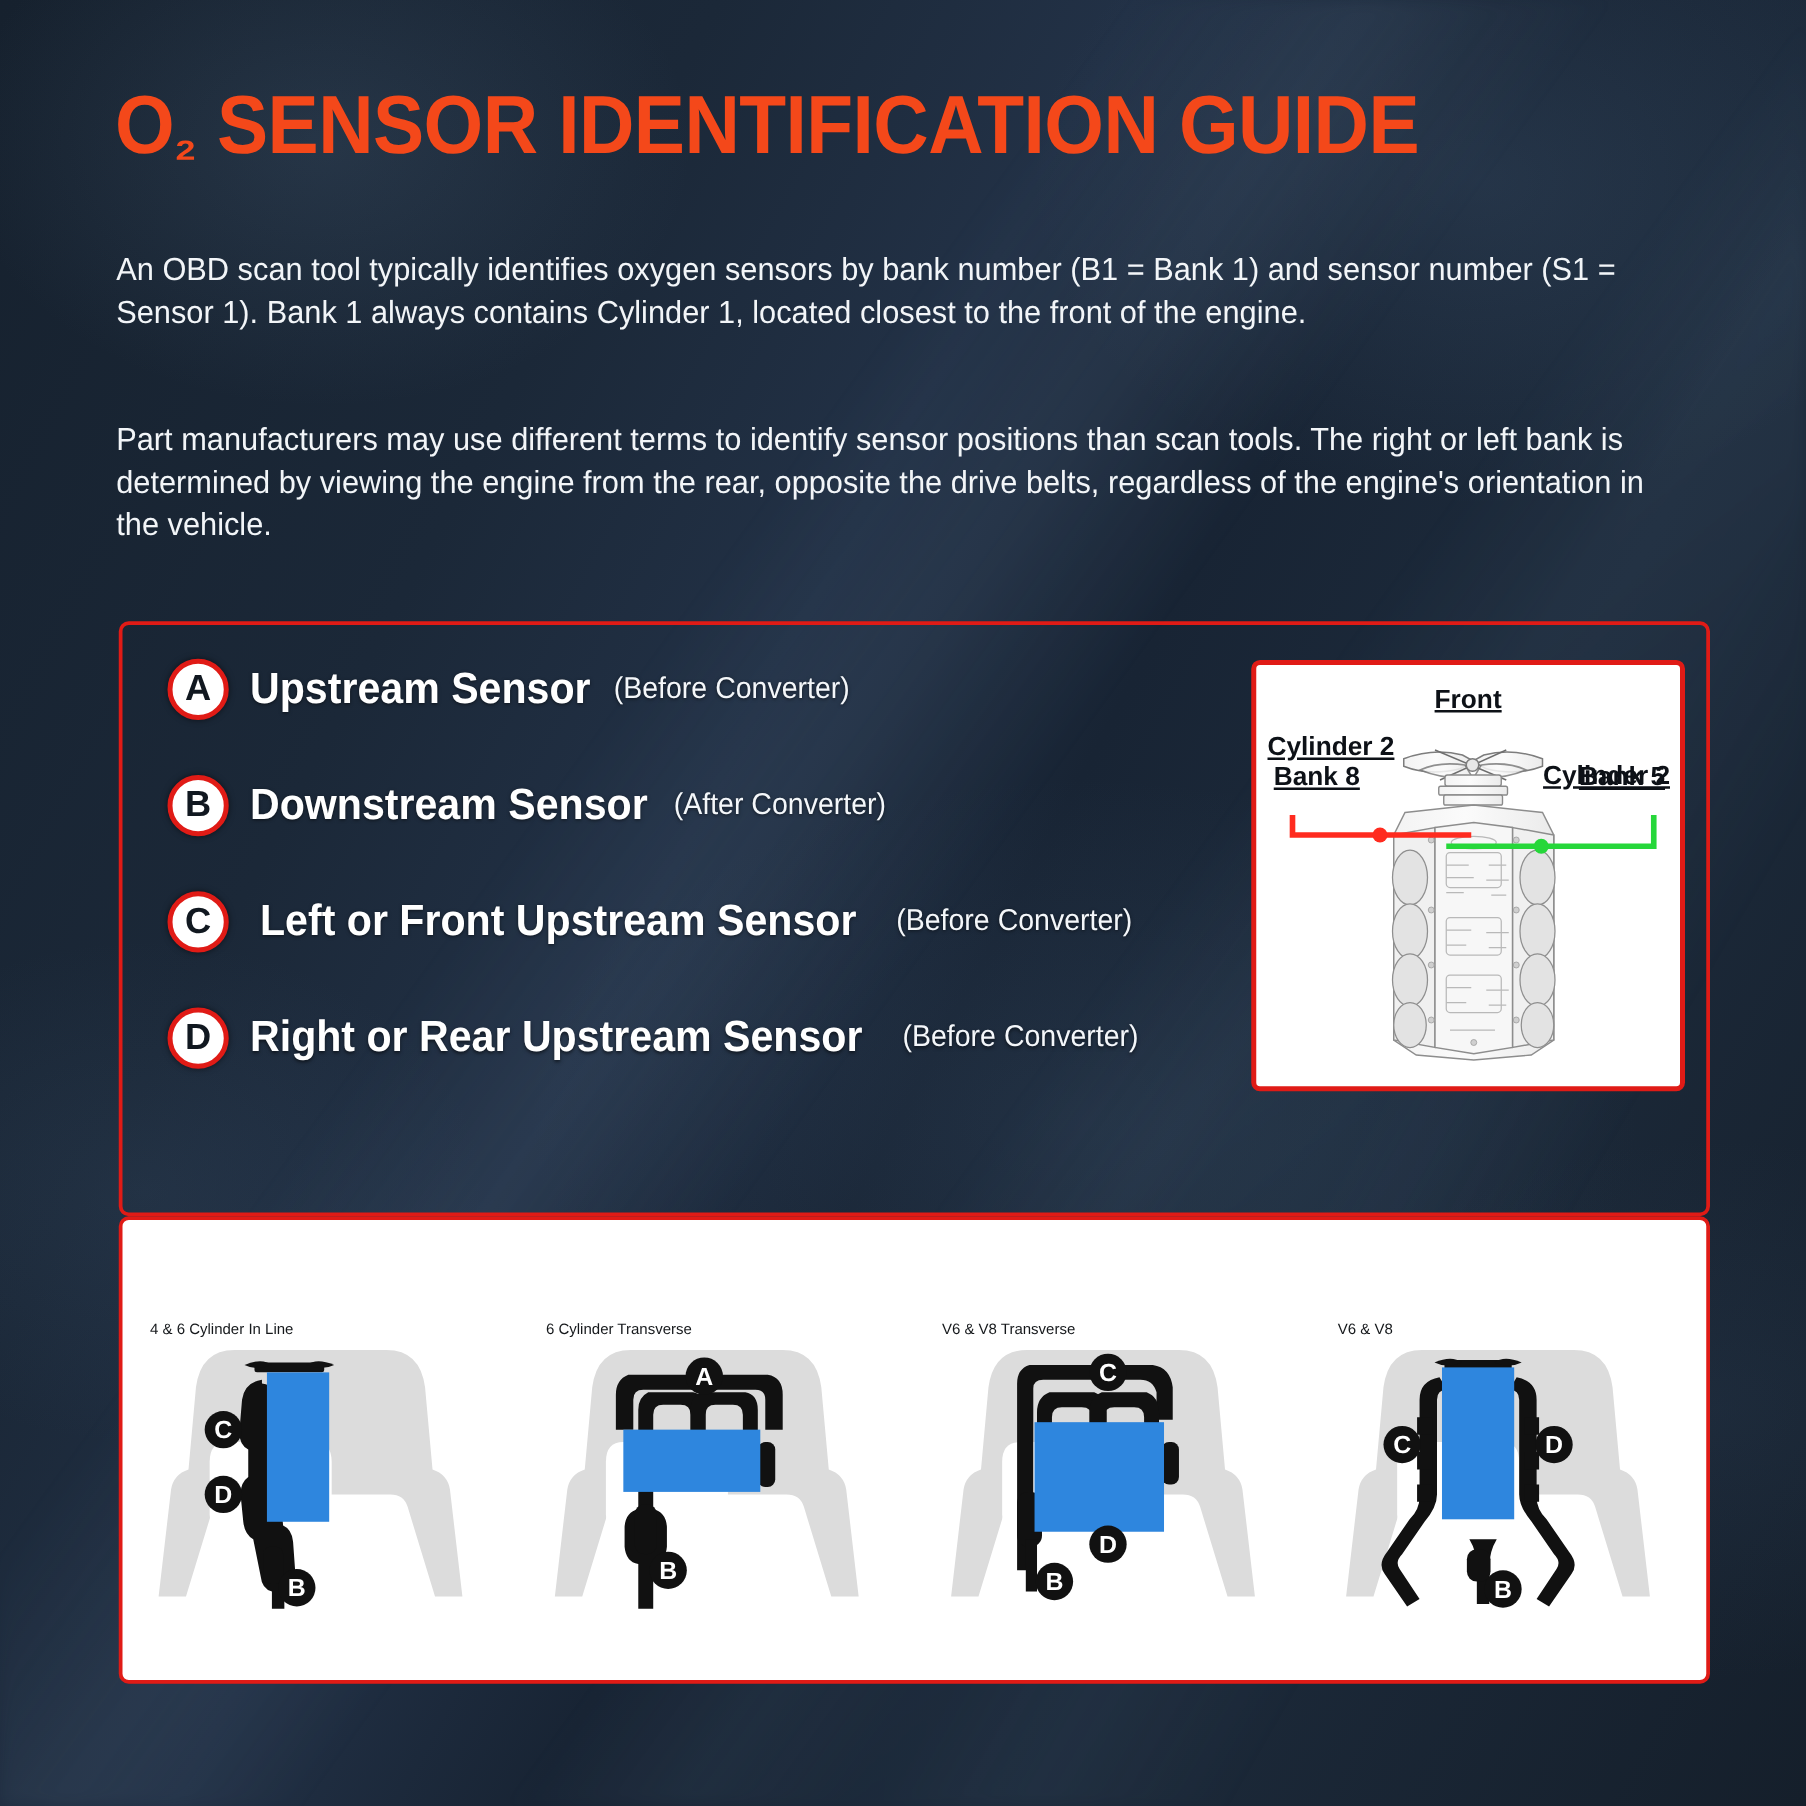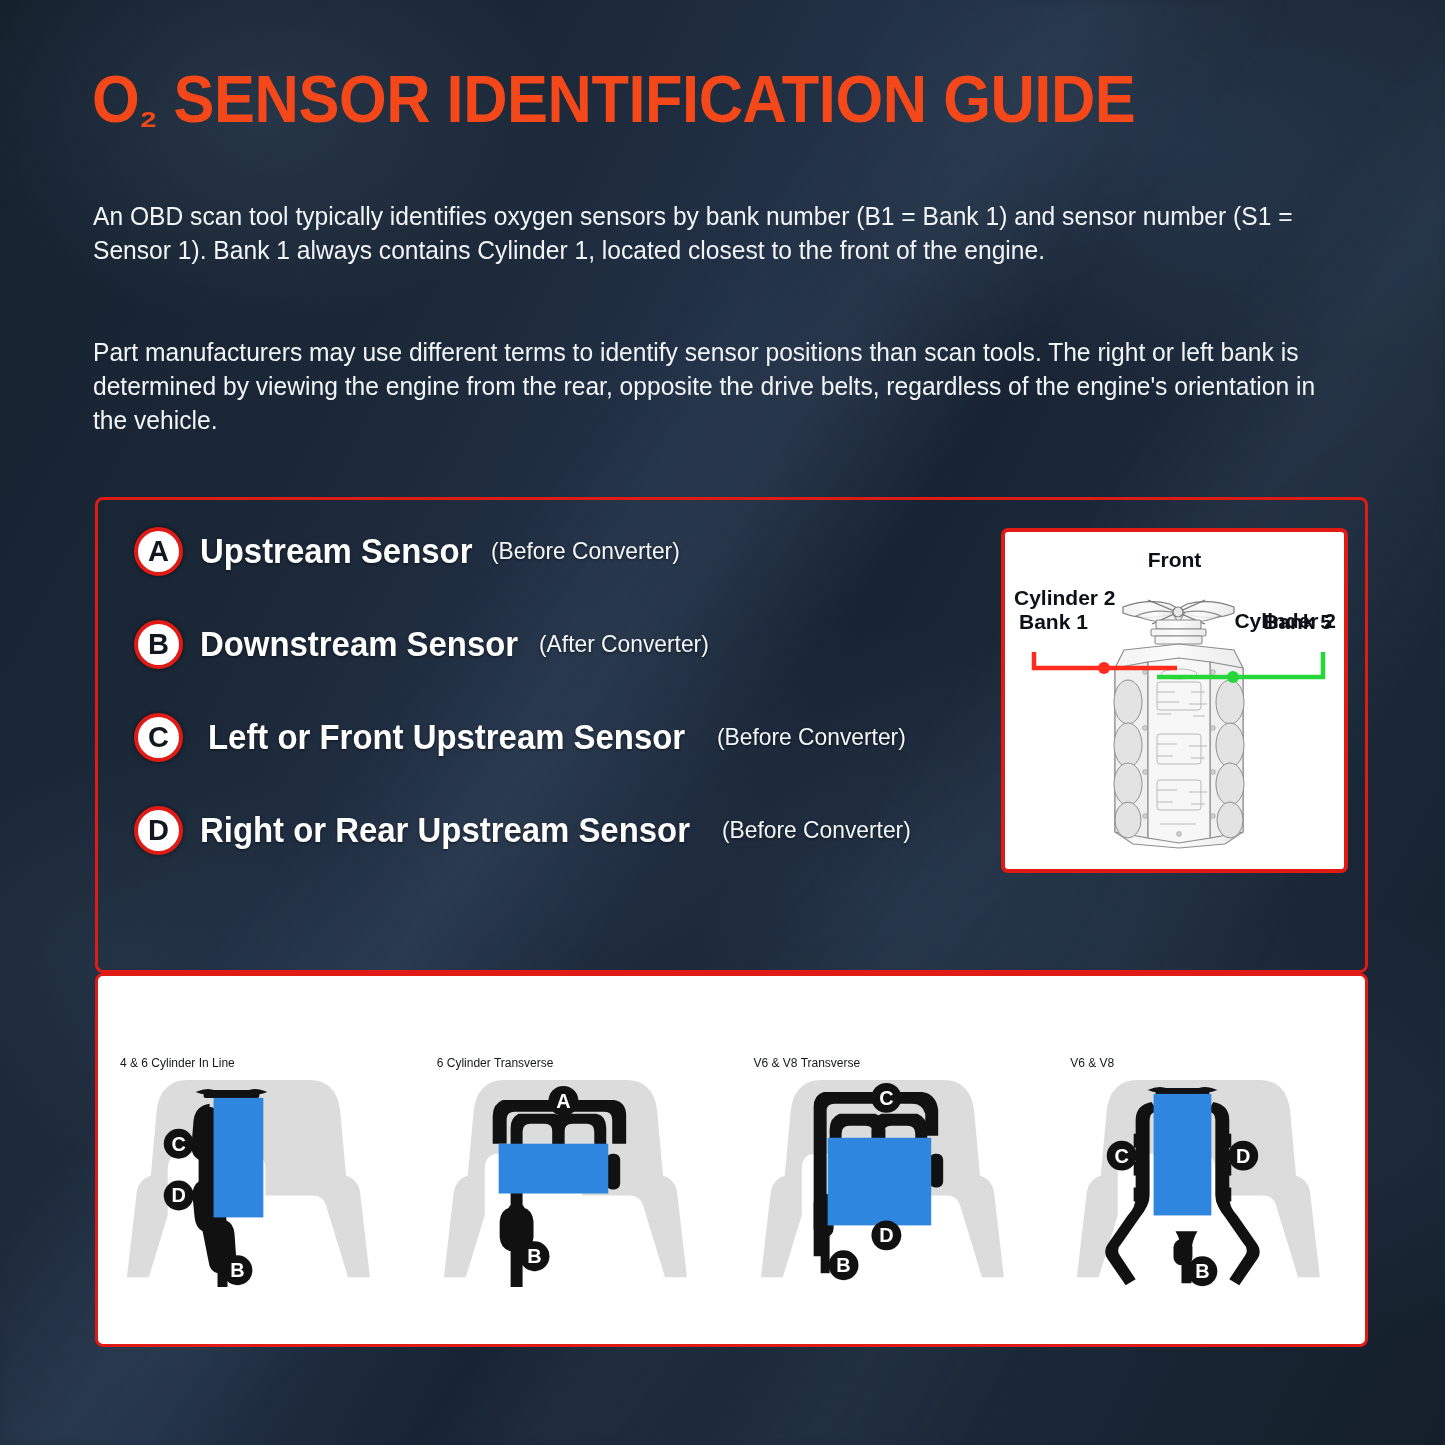--- a/index.html
+++ b/index.html
@@ -80,21 +80,21 @@
     text-shadow:0 1px 3px rgba(0,0,0,.55);
   }
   .lg-row-c .lg-main{margin-left:8px;}
 
   
   .engine-inset{
     position:absolute;left:1001px;top:528px;width:347px;height:345px;
     background:#ffffff;border:4px solid #e01b16;border-radius:7px;
     box-sizing:border-box;overflow:hidden;
   }
-  .eng-lbl{position:absolute;color:#0d1117;font-weight:bold;font-size:21px;white-space:nowrap;}
+  .eng-lbl{position:absolute;color:#0d1117;font-weight:bold;font-size:21px;white-space:nowrap;text-decoration:underline;}
   #eng-front{left:50%;transform:translateX(-50%);top:16px;}
   #eng-c1{left:9px;top:54px;}
   #eng-b1{left:14px;top:78px;}
   #eng-c2{right:8px;top:54px;margin-top:23px;}
   #eng-b2{right:12px;top:78px;}
 
   
   .panel-bottom{
     position:absolute;left:95px;top:973px;width:1273px;height:374px;
     background:#ffffff;border:3px solid #e01b16;border-radius:8px;
@@ -153,21 +153,21 @@
         <div class="lg-main">Right or Rear Upstream Sensor</div>
         <div class="lg-note">(Before Converter)</div>
       </div>
 
     </div>
   </div>
 
   <div class="engine-inset">
     <div class="eng-lbl" id="eng-front">Front</div>
     <div class="eng-lbl" id="eng-c1">Cylinder 2</div>
-    <div class="eng-lbl" id="eng-b1">Bank 1</div>
+    <div class="eng-lbl" id="eng-b1">Bank 8</div>
     <div class="eng-lbl" id="eng-c2">Cylinder 2</div>
     <div class="eng-lbl" id="eng-b2">Bank 5</div>
 
     <svg viewBox="0 0 347 345" width="347" height="345" style="position:absolute;left:0;top:0;">
       <defs>
         <linearGradient id="met" x1="0" y1="0" x2="1" y2="0">
           <stop offset="0" stop-color="#f3f3f3"></stop>
             <stop offset=".45" stop-color="#fbfbfb"></stop>
             <stop offset="1" stop-color="#ebebeb"></stop>
         </linearGradient>

